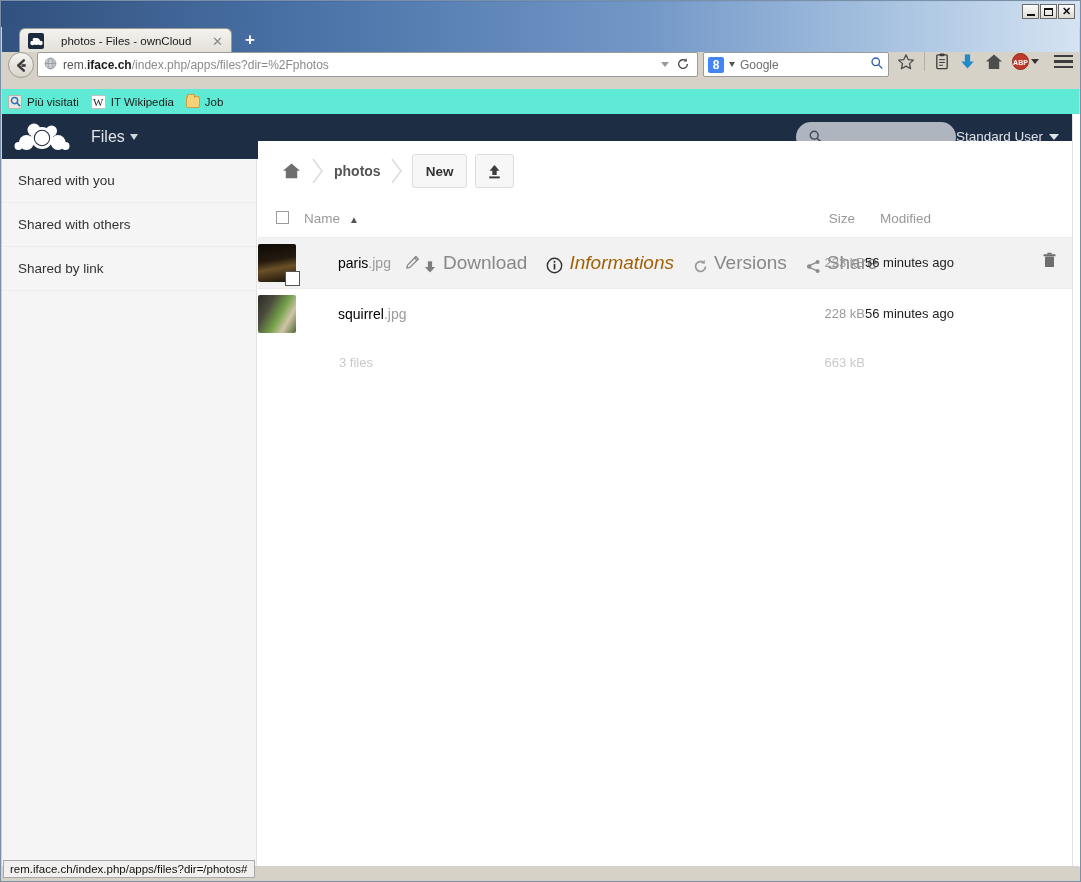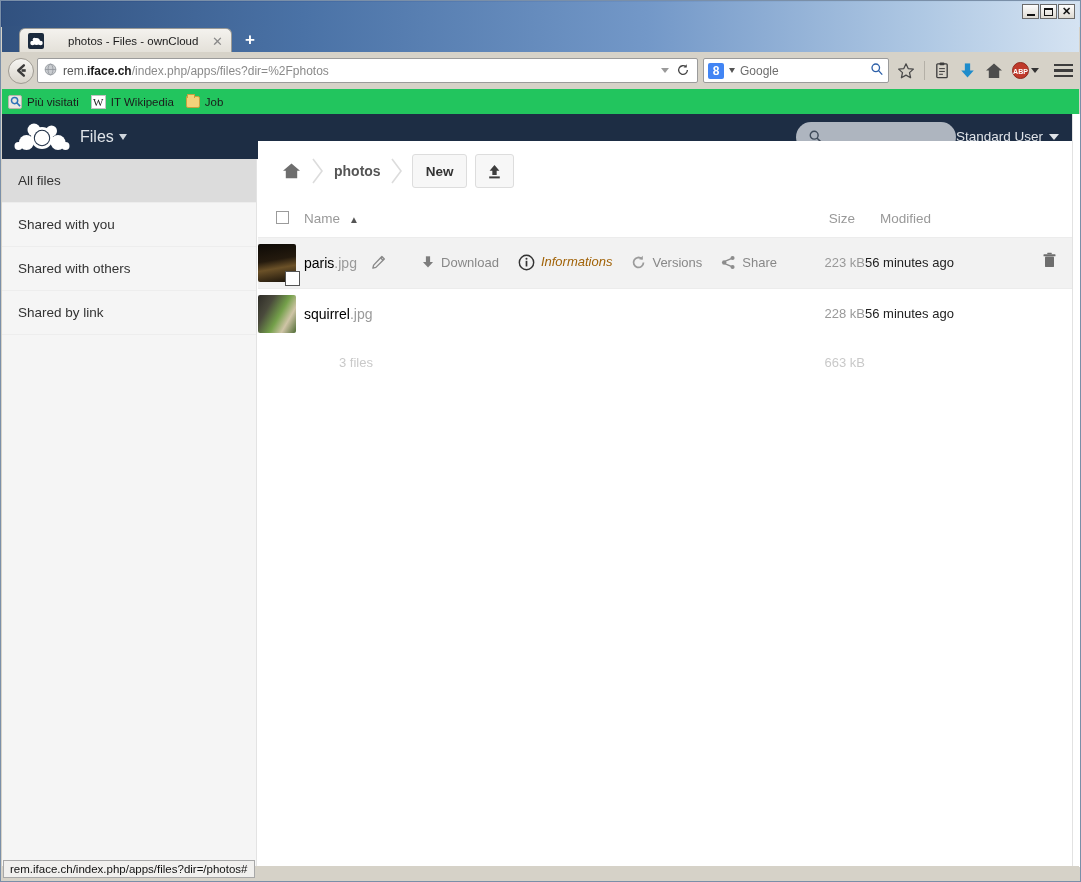--- a/index.html
+++ b/index.html
@@ -54,36 +54,36 @@
     border-radius:6px 6px 0 0;
     display:flex; align-items:center; padding:0 8px;
   }
   .tab-favicon {
     width:16px; height:16px; border-radius:2px;
     background:#1b2a3d; position:relative; flex:0 0 auto;
     display:flex; align-items:center; justify-content:center;
   }
   .tab-favicon svg { display:block; }
   .tab-title {
-    font-size:11.5px; color:#1a1a1a; margin-left:24px;
+    font-size:11.5px; color:#1a1a1a; margin-left:17px;
     white-space:nowrap; overflow:hidden; text-overflow:ellipsis;
     flex:1 1 auto;
   }
   .tab-close { font-size:13px; color:#888; margin-left:4px; line-height:1; }
   .newtab {
     position:absolute; left:240px; top:7px; width:16px; height:16px;
     color:#ffffff; font-size:17px; line-height:14px; font-weight:bold;
     text-align:center;
   }
 
   
   .navbar {
     position:absolute; left:1px; top:51px; right:1px; height:37px;
     background:#d6d2c8;
-    display:flex; align-items:center; padding:0 6px;
+    display:flex; align-items:flex-start; padding:0 6px;
   }
   .backbtn {
     width:26px; height:26px; border-radius:50%;
     background: linear-gradient(to bottom,#f6f5f2,#d9d5cc);
     border:1px solid #9f9b93;
     display:flex; align-items:center; justify-content:center;
     flex:0 0 auto; margin-right:3px;
   }
   .urlbar {
     flex:1 1 auto; height:25px; background:#ffffff;
@@ -118,21 +118,21 @@
     color:#fff;font-size:7px;font-weight:bold;line-height:17px;text-align:center;
     border:1px solid #8e2b20;
   }
   .abp-caret { width:0;height:0;border-left:4px solid transparent;border-right:4px solid transparent;border-top:5px solid #333; margin-left:2px;}
   .hamburger { display:flex; flex-direction:column; gap:3px; margin-left:6px; }
   .hamburger span { display:block; width:19px; height:2.5px; background:#3d3d3d; }
 
   
   .bookmarkbar {
     position:absolute; left:1px; top:88px; right:1px; height:25px;
-    background:#22c55e; display:flex; align-items:center; padding:0 6px; gap:12px;
+    background:#5eead4; display:flex; align-items:center; padding:0 6px; gap:12px;
   }
   .bm { display:flex; align-items:center; gap:5px; font-size:11.5px; color:#1b1b1b; }
   .bm-ico-blue { width:14px;height:14px; border-radius:2px; background:#e9e7e1; border:1px solid #b9b5ac;
     display:flex;align-items:center;justify-content:center; }
   .bm-ico-w { width:15px;height:14px;background:#fff;border:1px solid #c2c2c2;font-family:"Liberation Serif",serif;
     font-size:11px;line-height:12px;text-align:center;color:#222; }
   .bm-ico-folder { width:14px;height:12px;background:#f4d27a;border:1px solid #c9a13f;border-radius:1px 2px 2px 2px; position:relative;}
   .bm-ico-folder::before{content:"";position:absolute;left:0;top:-3px;width:6px;height:3px;background:#f4d27a;border:1px solid #c9a13f;border-bottom:none;border-radius:1px 1px 0 0;}
 
   
@@ -145,21 +145,21 @@
     background:#ffffff; border-left:1px solid #e2e2e2;
   }
 
   
   .oc-header {
     position:absolute; left:0; top:0; width:1071px; height:45px;
     background:#1d2d44; display:flex; align-items:center;
   }
   .oc-logo { margin-left:11px; width:58px; height:32px; display:flex; align-items:center; }
   .oc-appname {
-    margin-left:9px; font-size:16px; color:#dfe3e8; display:flex; align-items:center; gap:5px;
+    margin-left:20px; font-size:16px; color:#dfe3e8; display:flex; align-items:center; gap:5px;
   }
   .oc-appname .caret { width:0;height:0;border-left:4.5px solid transparent;border-right:4.5px solid transparent;border-top:6px solid #cfd5dc; }
   .oc-header-right { margin-left:auto; display:flex; align-items:center; gap:0; padding-right:14px; }
   .oc-search {
     width:160px; height:30px; border-radius:15px; background:#aeb5bf;
     display:flex; align-items:center; padding-left:12px;
   }
   .oc-user { font-size:13.5px; color:#dfe3e8; display:flex; align-items:center; gap:6px; }
   .oc-user .caret { width:0;height:0;border-left:5px solid transparent;border-right:5px solid transparent;border-top:6px solid #dfe3e8; }
 
@@ -219,24 +219,24 @@
   .thumb {
     width:38px; height:38px; border-radius:2px; position:relative;
     background-size:cover; display:block;
   }
   .thumb .minichk {
     position:absolute; right:-4px; bottom:-4px; width:15px;height:15px;
     background:#fff; border:1.5px solid #555;
   }
   .fname { font-size:14px; color:#000; }
   .fname .ext { color:#9a9a9a; }
-  .name-cell { display:flex; align-items:center; gap:3px; }
+  .name-cell { display:flex; align-items:center; gap:3px;margin-left:34px; }
   .pencil { margin-left:11px; display:flex; align-items:center; }
   .actions { display:flex; align-items:center; gap:19px; margin-left:auto; padding-right:10px; }
-  .act { display:flex; align-items:flex-start; gap:6px; font-size:13px; color:#888; }
+  .act { display:flex; align-items:flex-end; gap:6px; font-size:19px; color:#888; }
   .act.dark { color:#a16207; font-weight:normal;font-style:italic; }
   .td-size { text-align:right; padding-right:10px; font-size:13px; color:#999; }
   .td-mod  { padding-left:15px; font-size:13px; color:#222; }
   .td-del  { text-align:center; }
   .summary td { border-top:none; height:46px; }
   .sum-name { padding-left:53px; font-size:13px; color:#c9c9c9; }
   .sum-size { text-align:right; padding-right:10px; font-size:13px; color:#c9c9c9; }
 
   
   .statusbar {
@@ -412,23 +412,20 @@
           </svg>
         </span>
         <span class="oc-user">
           <span>Standard User</span>
           <span class="caret"></span>
         </span>
       </span>
     </div>
 
     <div class="oc-sidebar">
-      <div class="nav-item active">
-        <span>All files</span>
-      </div>
       <div class="nav-item">
         <span>Shared with you</span>
       </div>
       <div class="nav-item">
         <span>Shared with others</span>
       </div>
       <div class="nav-item">
         <span>Shared by link</span>
       </div>
 

